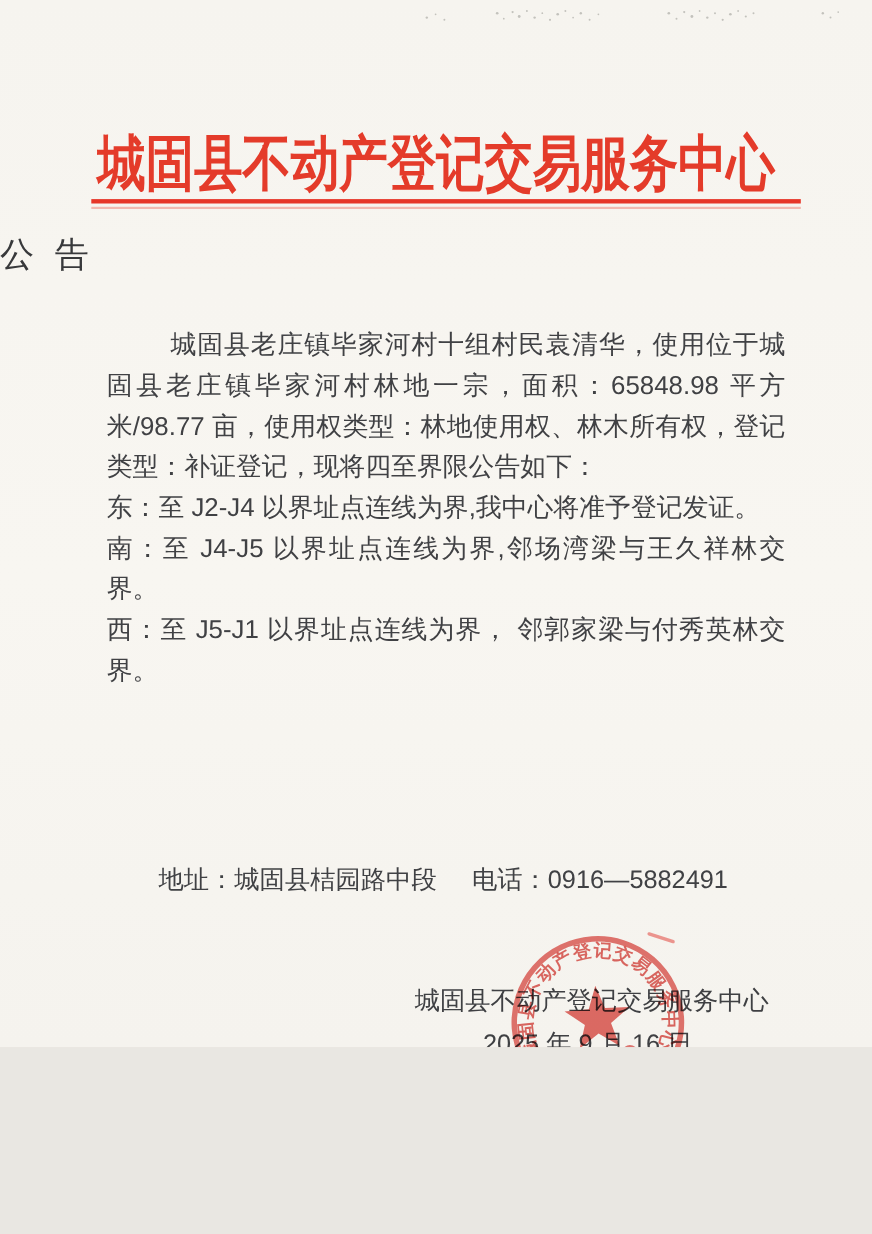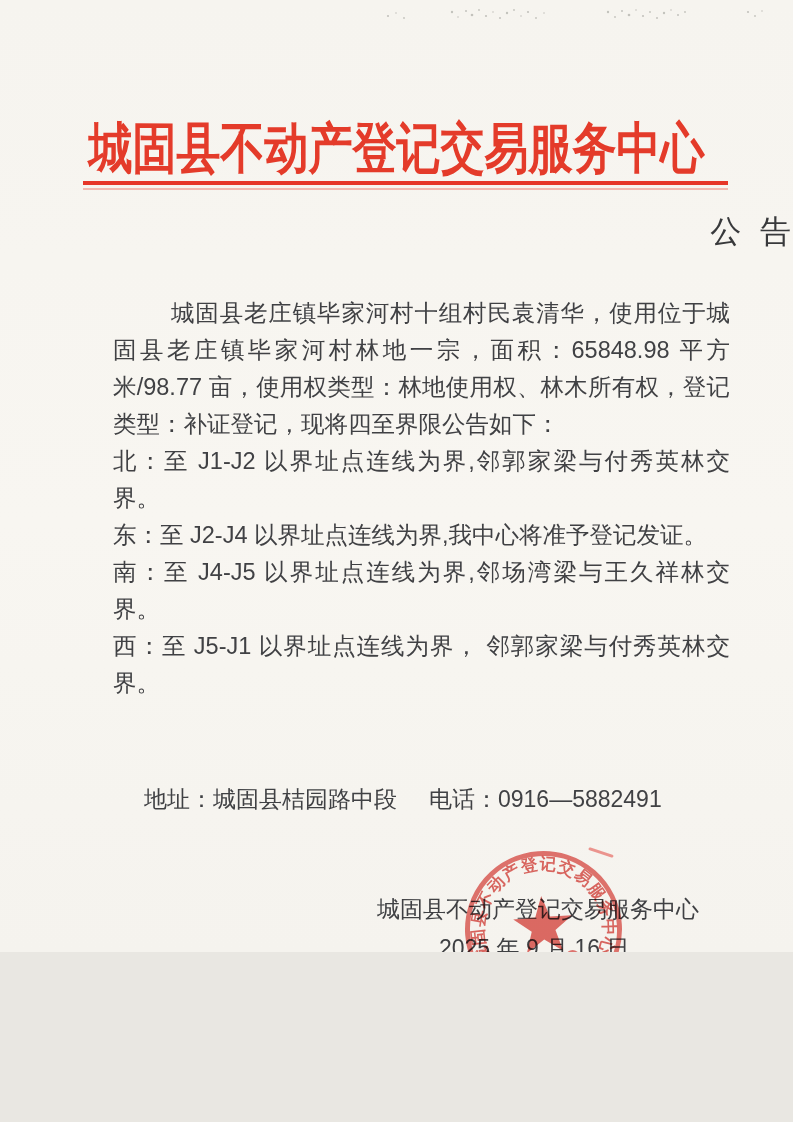--- a/index.html
+++ b/index.html
@@ -11,26 +11,26 @@
   }
   .letterhead{
     position:absolute;top:112px;left:0;width:100%;margin:0;
     text-align:center;font-family:"Liberation Serif","DejaVu Serif",serif;
     font-size:44px;font-weight:700;color:#e43b2a;letter-spacing:0px;
     transform:scaleY(1.25);transform-origin:top center;white-space:nowrap;
   }
   .rule-top{position:absolute;left:83px;top:181px;width:645px;height:4px;background:#e63628;}
   .rule-top-thin{position:absolute;left:83px;top:188px;width:645px;height:2px;background:#f2b9b0;}
   .doc-title{
-    position:absolute;top:211px;left:0;width:100%;margin:0;text-align:right;
+    position:absolute;top:211px;left:0;width:100%;margin:0;text-align:left;
     font-family:"Liberation Serif","DejaVu Serif",serif;font-weight:500;
     font-size:31px;color:#38393b;word-spacing:7px;letter-spacing:2px;
   }
   .body-text{
-    position:absolute;left:113px;top:295px;width:617px;
+    position:absolute;left:97px;top:295px;width:617px;
     font-size:23.5px;line-height:37px;color:#404144;text-align:justify;
   }
   .body-text p{margin:0;}
   .indent{text-indent:58px;}
   .contact-row{
     position:absolute;left:89px;top:781px;width:617px;height:37px;
     font-size:23px;line-height:37px;color:#404144;
   }
   .contact-row .addr{position:absolute;left:55px;top:0;}
   .contact-row .phone{position:absolute;left:340px;top:0;}
@@ -94,21 +94,20 @@
   </svg>
 
   <h1 class="letterhead">城固县不动产登记交易服务中心</h1>
   <div class="rule-top"></div>
   <div class="rule-top-thin"></div>
 
   <h2 class="doc-title">公 告</h2>
 
   <div class="body-text">
     <p class="indent">城固县老庄镇毕家河村十组村民袁清华，使用位于城固县老庄镇毕家河村林地一宗，面积：65848.98 平方米/98.77 亩，使用权类型：林地使用权、林木所有权，登记类型：补证登记，现将四至界限公告如下：</p>
-    <p>北：至 J1-J2 以界址点连线为界,邻郭家梁与付秀英林交界。</p>
     <p>东：至 J2-J4 以界址点连线为界,我中心将准予登记发证。</p>
     <p>南：至 J4-J5 以界址点连线为界,邻场湾梁与王久祥林交界。</p>
     <p>西：至 J5-J1 以界址点连线为界， 邻郭家梁与付秀英林交界。</p>
   </div>
 
   <div class="contact-row">
     <span class="addr">地址：城固县桔园路中段</span>
     <span class="phone">电话：0916—5882491</span>
   </div>
 

